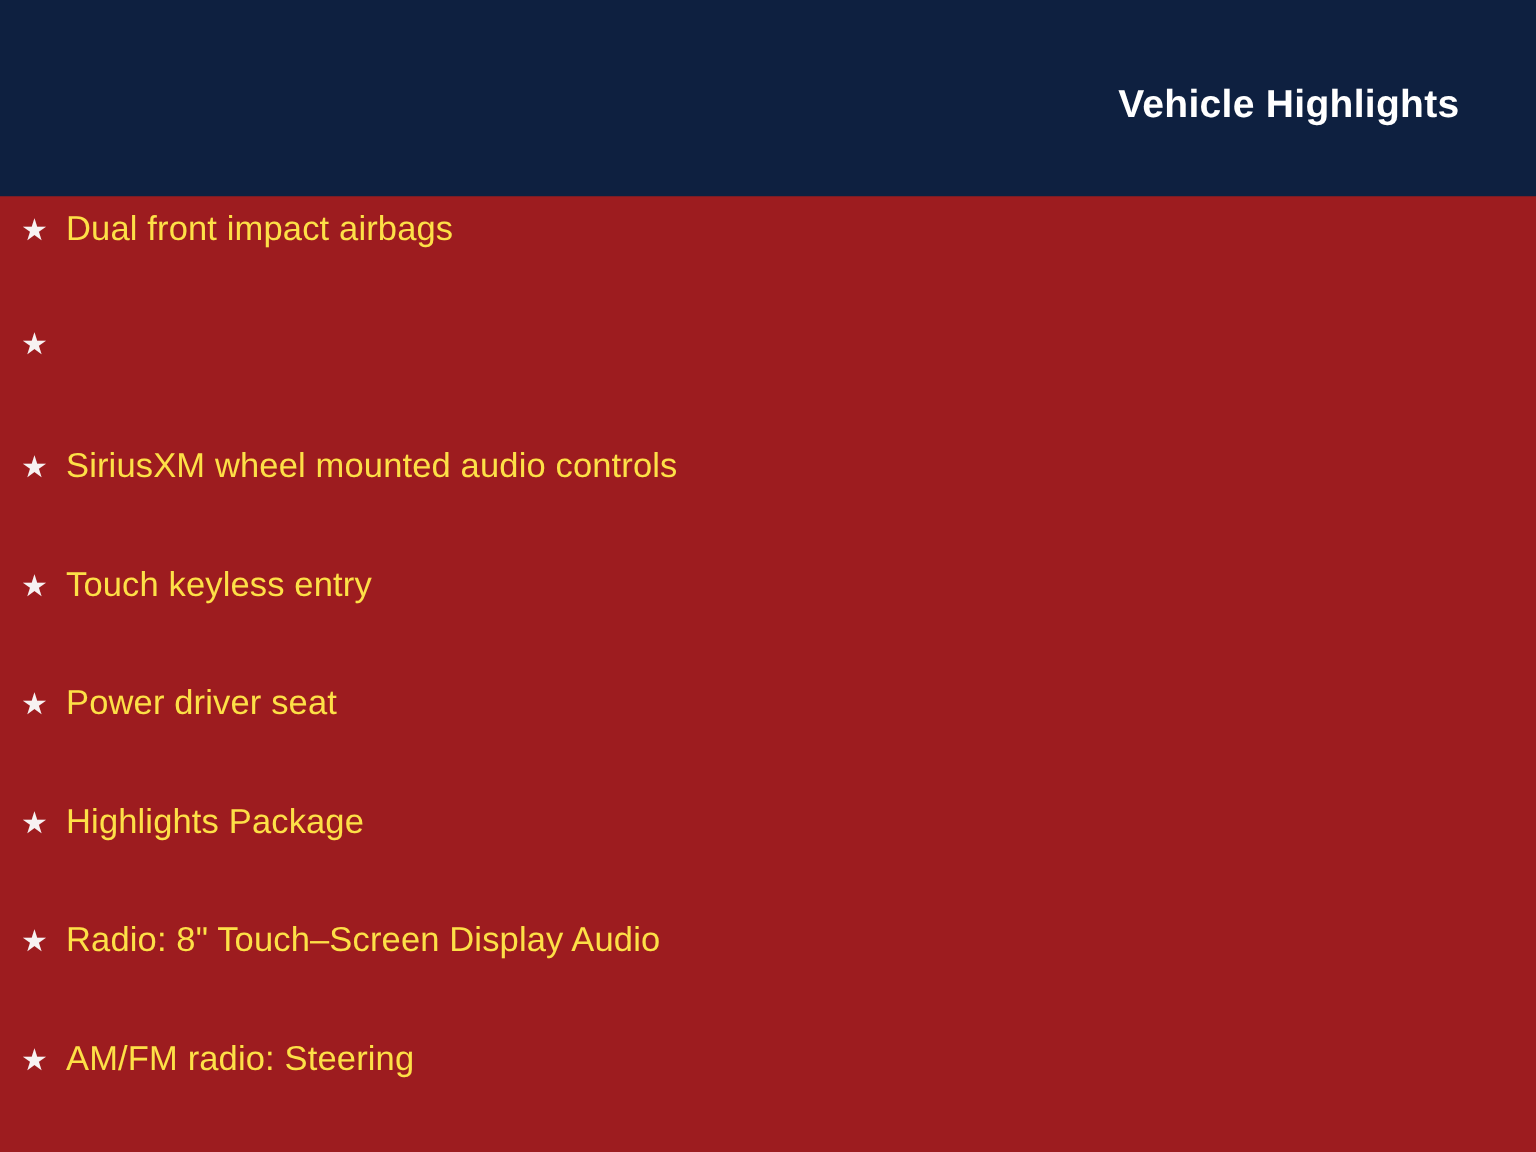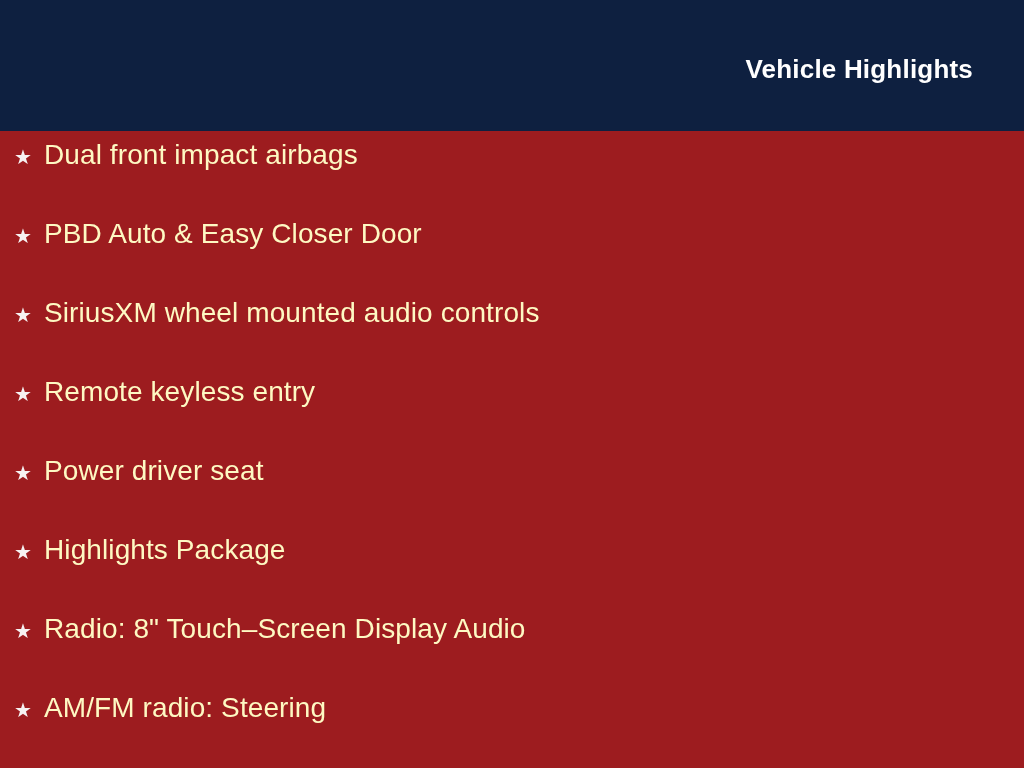--- a/index.html
+++ b/index.html
@@ -67,22 +67,22 @@
   }
   .bullet-star {
     color: #f7f2f2;
     font-size: 20px;
     line-height: 1;
     width: 30px;
     flex: 0 0 30px;
     display: block;
   }
   .bullet-text {
-    color: #fef9c3;
-    font-size: 28px;
+    color: #fde047;
+    font-size: 23px;
     line-height: 1;
     white-space: nowrap;
     letter-spacing: 0.1px;
   }
 </style>
 </head>
 <body>
 
 <div class="slide">
 
@@ -93,31 +93,30 @@
   <div class="body-area">
     <ul class="bullet-list">
 
       <li class="bullet-item">
         <span class="bullet-star">★</span>
         <span class="bullet-text">Dual front impact airbags</span>
       </li>
 
       <li class="bullet-item">
         <span class="bullet-star">★</span>
-        <span class="bullet-text">PBD Auto &amp; Easy Closer Door</span>
       </li>
 
       <li class="bullet-item">
         <span class="bullet-star">★</span>
         <span class="bullet-text">SiriusXM wheel mounted audio controls</span>
       </li>
 
       <li class="bullet-item">
         <span class="bullet-star">★</span>
-        <span class="bullet-text">Remote keyless entry</span>
+        <span class="bullet-text">Touch keyless entry</span>
       </li>
 
       <li class="bullet-item">
         <span class="bullet-star">★</span>
         <span class="bullet-text">Power driver seat</span>
       </li>
 
       <li class="bullet-item">
         <span class="bullet-star">★</span>
         <span class="bullet-text">Highlights Package</span>

